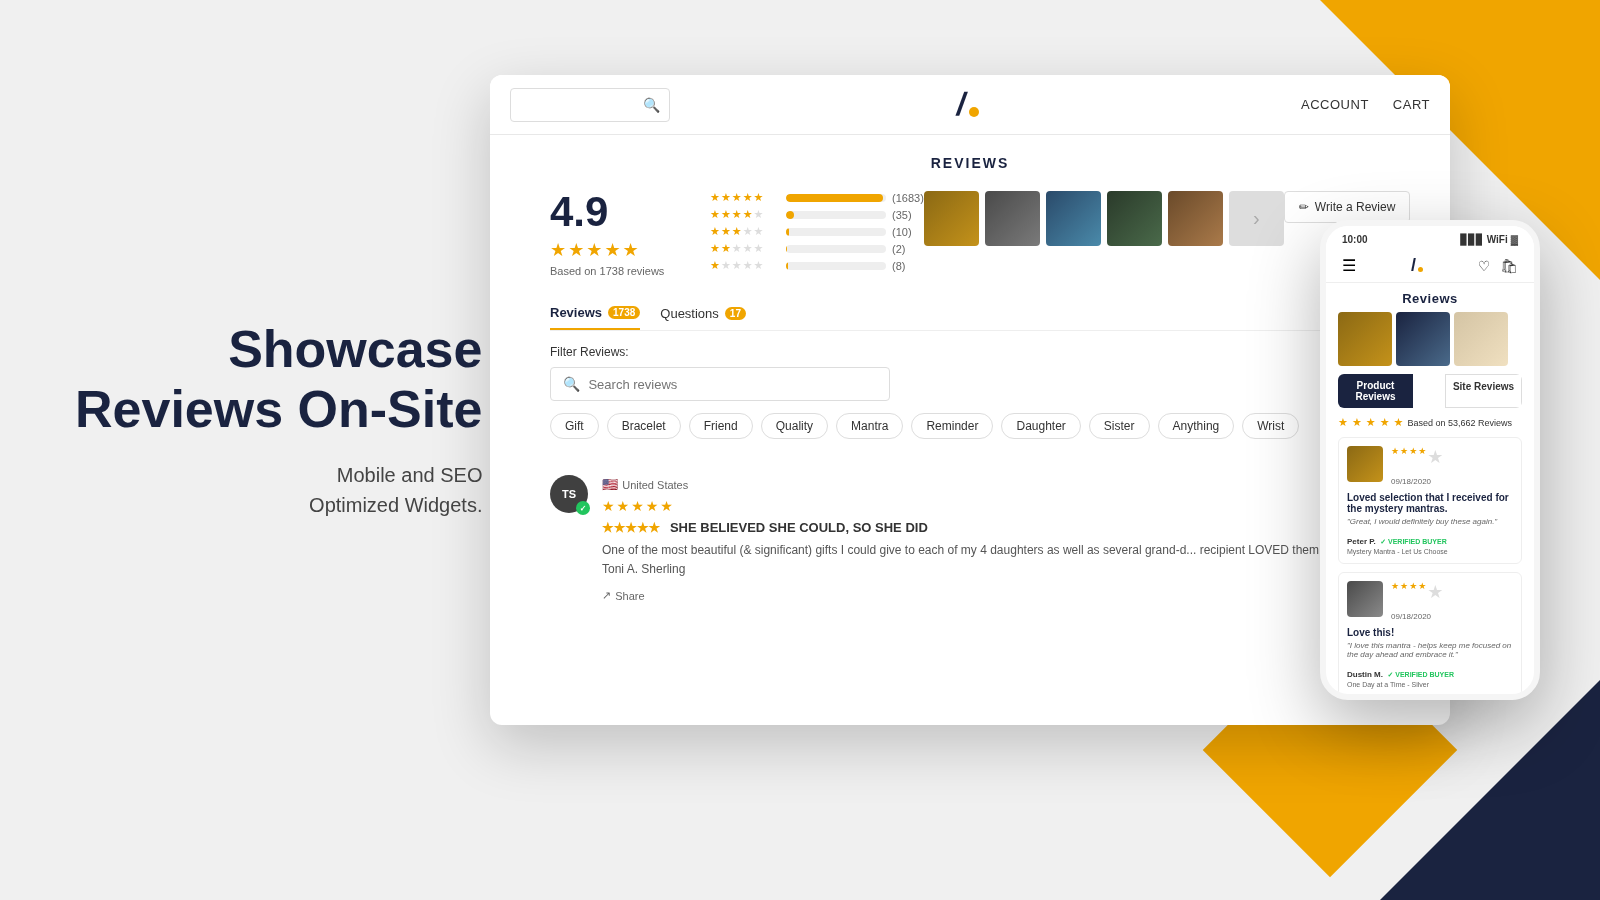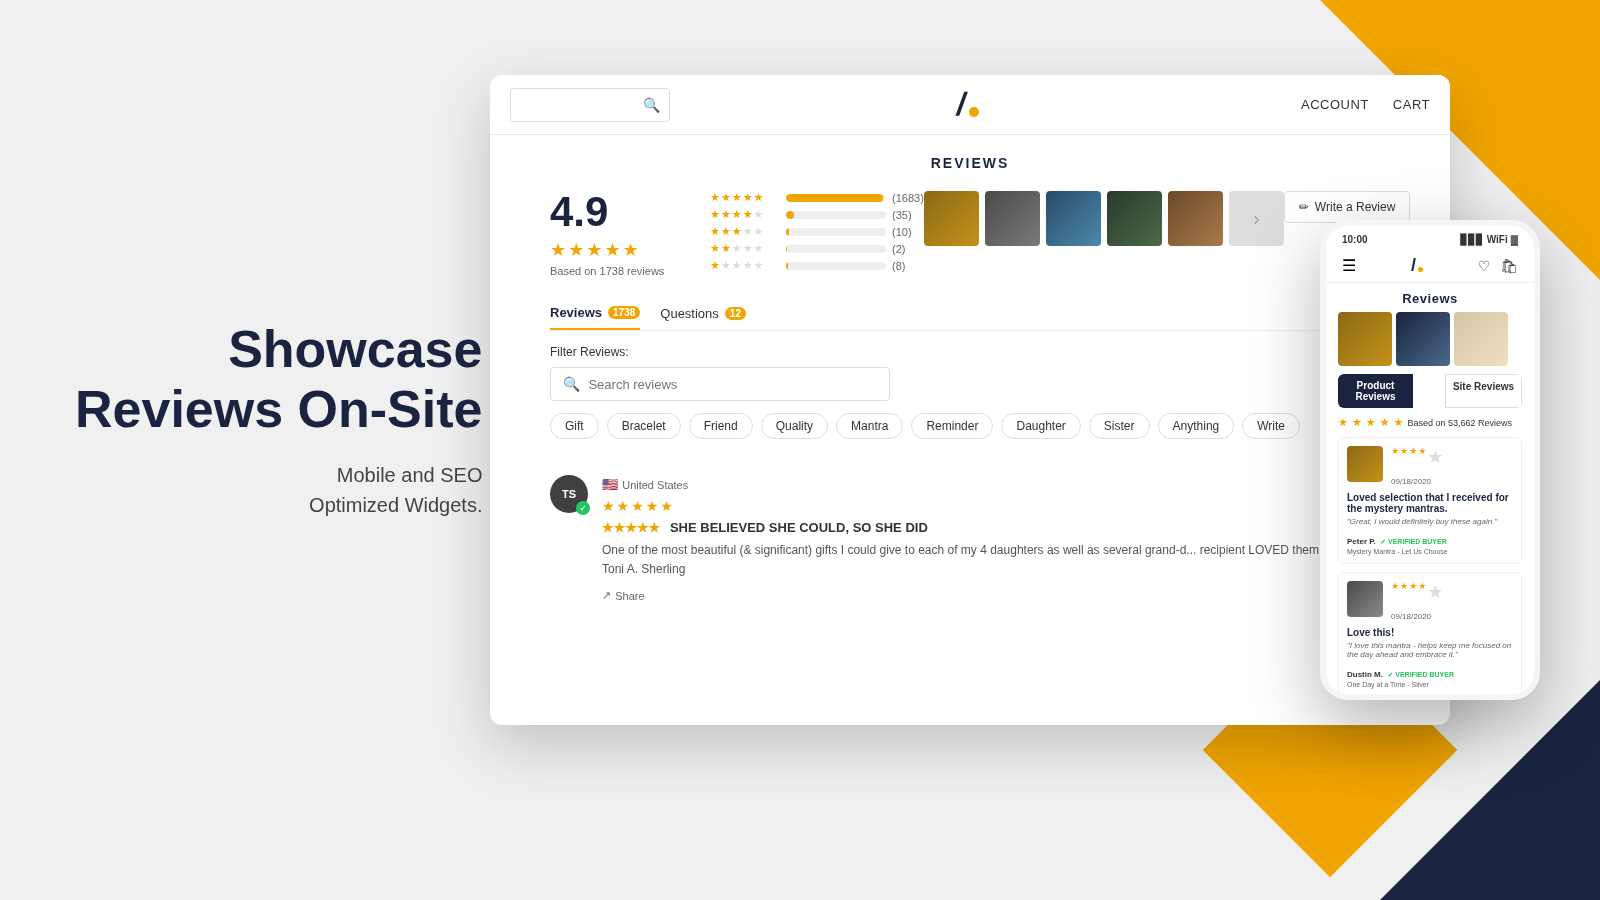--- a/index.html
+++ b/index.html
@@ -745,41 +745,41 @@
       </button>
     </div>
 
     <div class="reviews-tabs">
       <div class="tab-item active">
         <span>Reviews</span>
         <span class="tab-badge">1738</span>
       </div>
       <div class="tab-item">
         <span>Questions</span>
-        <span class="tab-badge">12</span>
+        <span class="tab-badge">17</span>
       </div>
     </div>
 
     <div class="filter-label">Filter Reviews:</div>
     <div class="search-filter">
       <span class="search-icon-filter">🔍</span>
       <input type="text" placeholder="Search reviews" style="">
     </div>
 
     <div class="filter-tags">
       <span class="filter-tag">Gift</span>
       <span class="filter-tag">Bracelet</span>
       <span class="filter-tag">Friend</span>
       <span class="filter-tag">Quality</span>
       <span class="filter-tag">Mantra</span>
       <span class="filter-tag">Reminder</span>
       <span class="filter-tag">Daughter</span>
       <span class="filter-tag">Sister</span>
       <span class="filter-tag">Anything</span>
-      <span class="filter-tag">Write</span>
+      <span class="filter-tag">Wrist</span>
     </div>
 
     <div class="review-item">
       <div class="reviewer-avatar">
         <span>TS</span>
         <div class="verified-check">✓</div>
       </div>
       <div class="review-content">
         <div class="reviewer-location">
           <span class="us-flag">🇺🇸</span>

